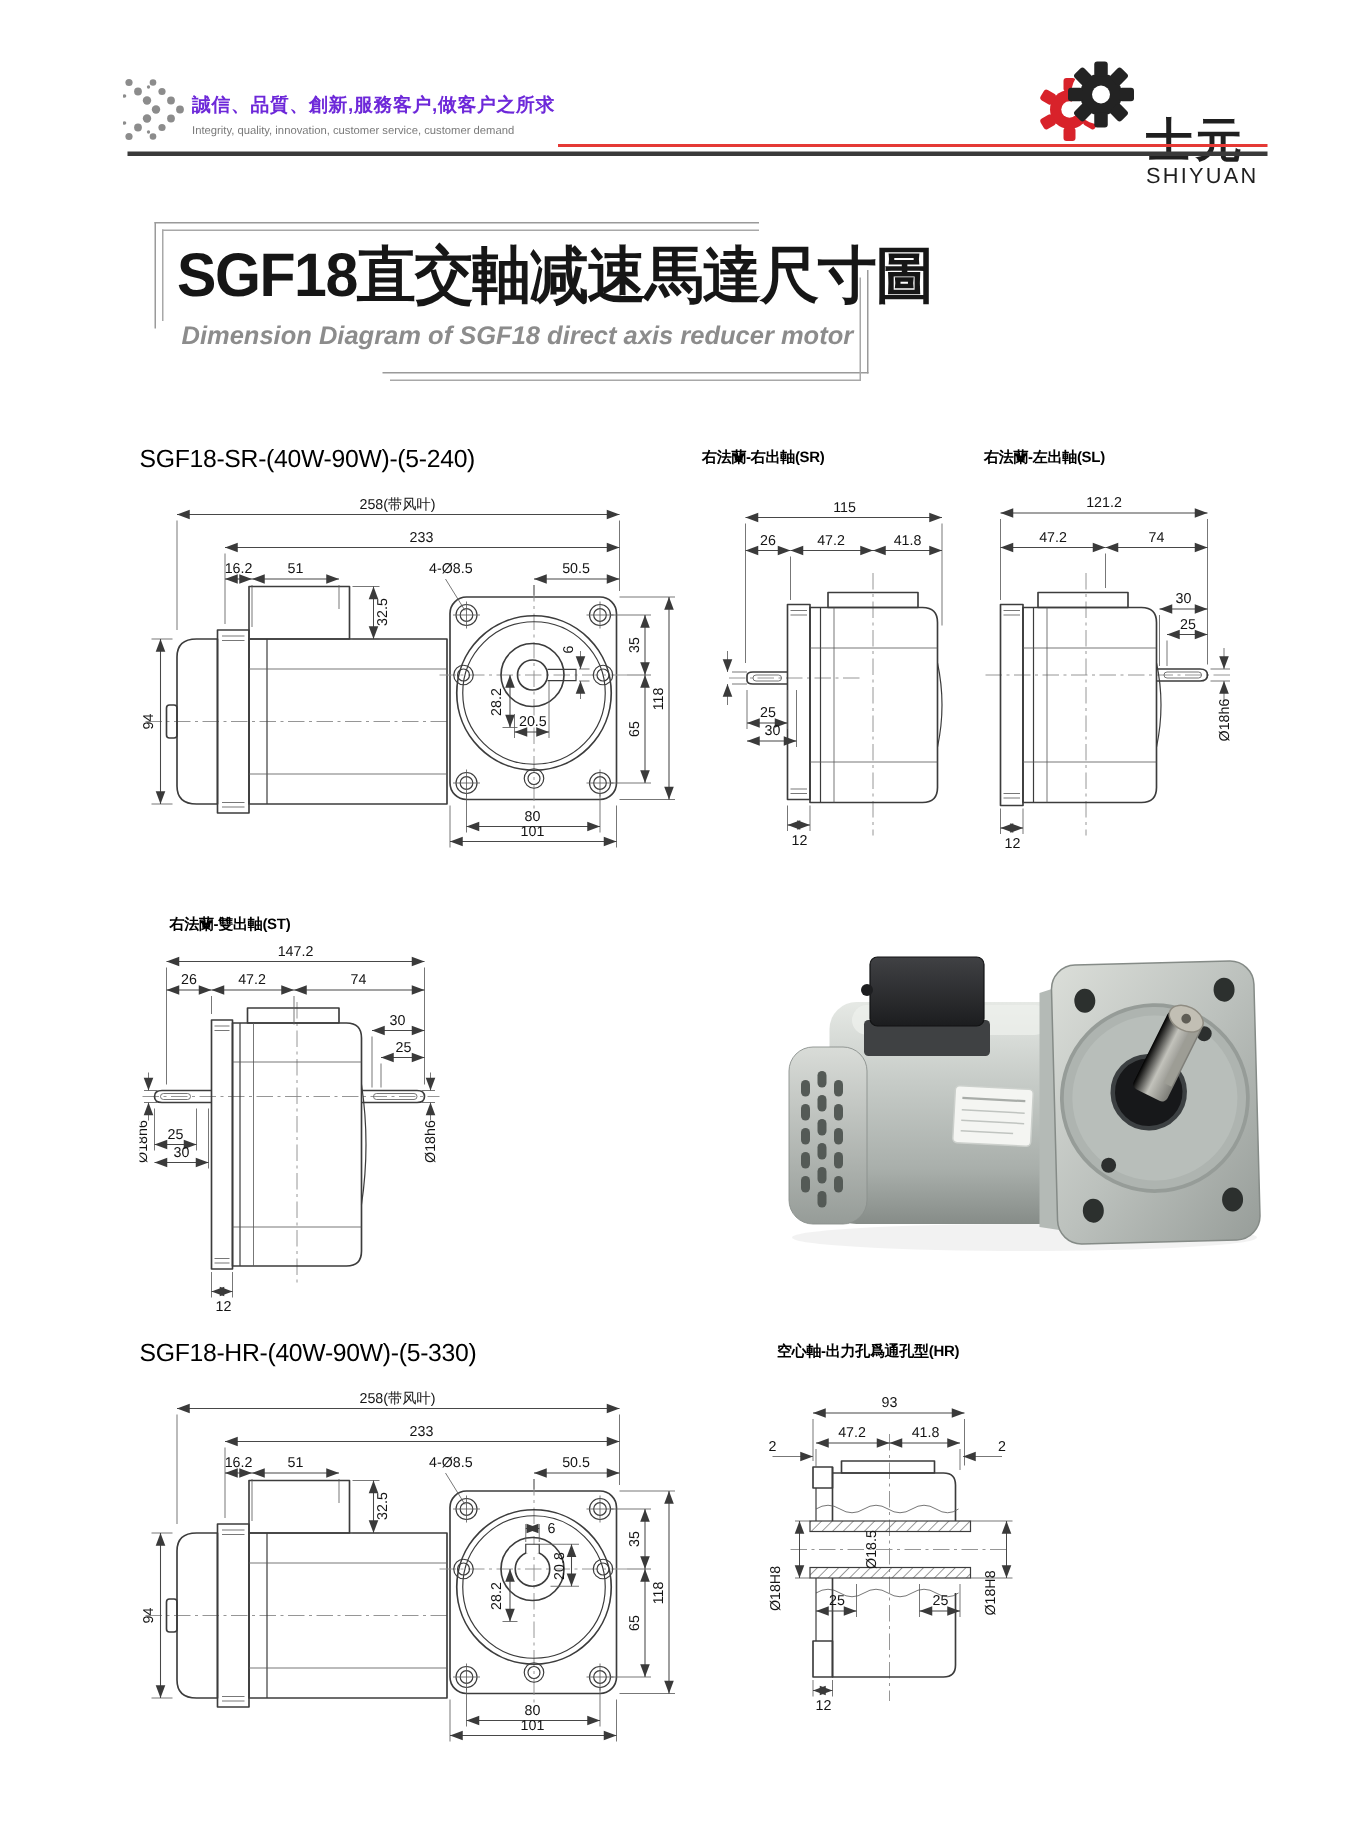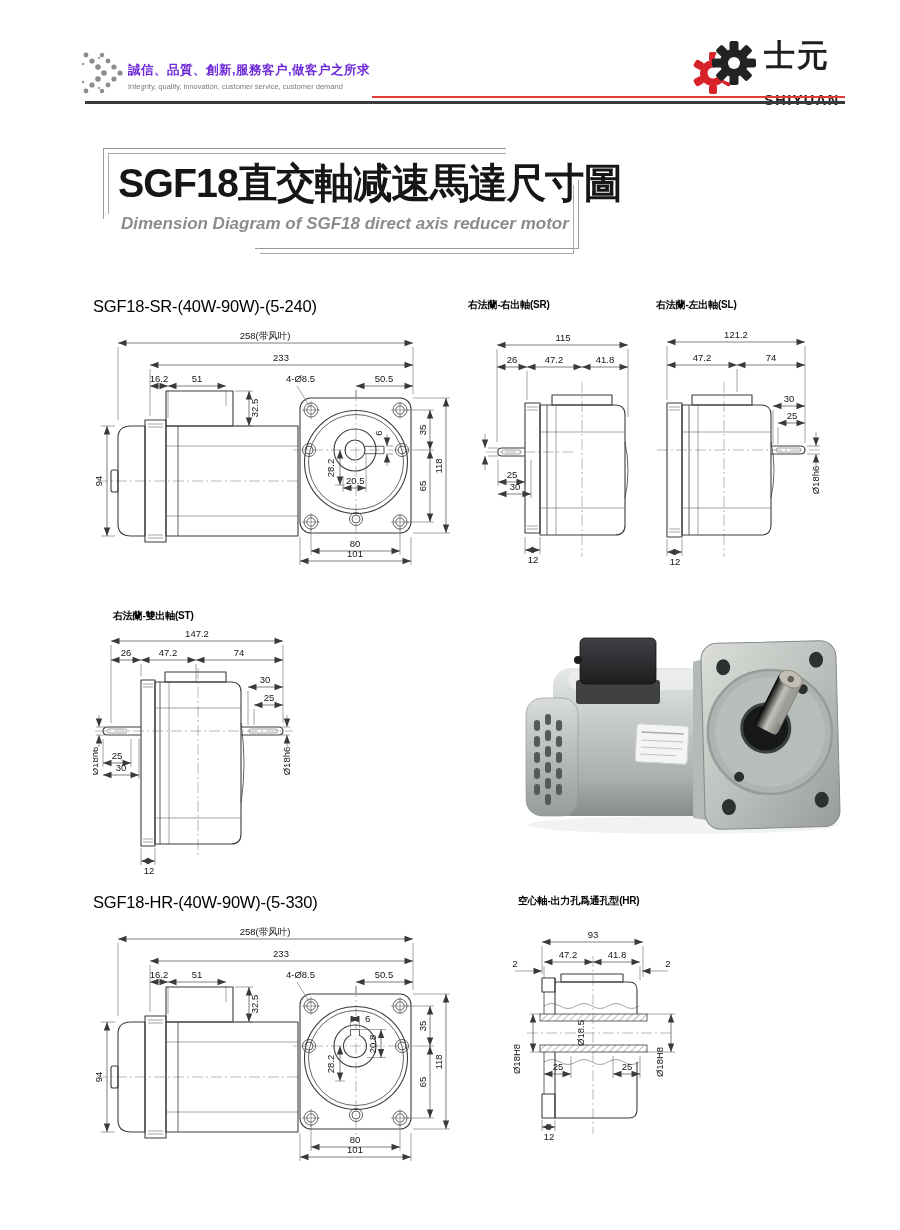--- a/index.html
+++ b/index.html
@@ -5,22 +5,22 @@
   html,body{margin:0;padding:0;}
   body{width:900px;height:1230px;position:relative;background:#fff;overflow:hidden;
        font-family:"Liberation Sans",sans-serif;color:#1a1a1a;}
   .abs{position:absolute;}
   
   .slogan-zh{font-size:12.5px;font-weight:700;color:#6d28d9;letter-spacing:.5px;}
   .slogan-en{font-size:7.5px;color:#7a7a7a;margin-top:3px;}
   .hdr-dark{position:absolute;left:85px;top:101px;width:760px;height:2.5px;background:#3a3a3a;}
   .hdr-red{position:absolute;left:372px;top:96px;width:473px;height:2px;background:#e53935;}
   .logo-wrap{position:absolute;left:692px;top:40px;display:flex;align-items:flex-start;}
-  .logo-zh{font-size:31px;font-weight:800;color:#1f1f1f;line-height:1;letter-spacing:2px;}
-  .logo-en{font-size:14.5px;font-weight:700;color:#1f1f1f;letter-spacing:1.5px;margin-top:21px;}
+  .logo-zh{font-size:31px;font-weight:800;color:#1f1f1f;line-height:1;letter-spacing:2px;margin-top:38px;}
+  .logo-en{font-size:14.5px;font-weight:400;color:#1f1f1f;letter-spacing:1.5px;margin-top:1px;}
   
   .bracket{position:absolute;border-color:#9a9a9a;}
   .ttl-zh{position:absolute;left:118px;top:156px;font-size:41px;font-weight:800;color:#161616;
           letter-spacing:-1px;transform:scaleX(.96);transform-origin:left;white-space:nowrap;}
   .ttl-en{position:absolute;left:121px;top:214px;font-size:17px;font-weight:700;font-style:italic;
           color:#8c8c8c;white-space:nowrap;}
   
   .sec{position:absolute;font-size:16.5px;color:#000000;white-space:nowrap;letter-spacing:-.2px;}
   .sec.cjk{font-size:10px;font-weight:700;}
   

